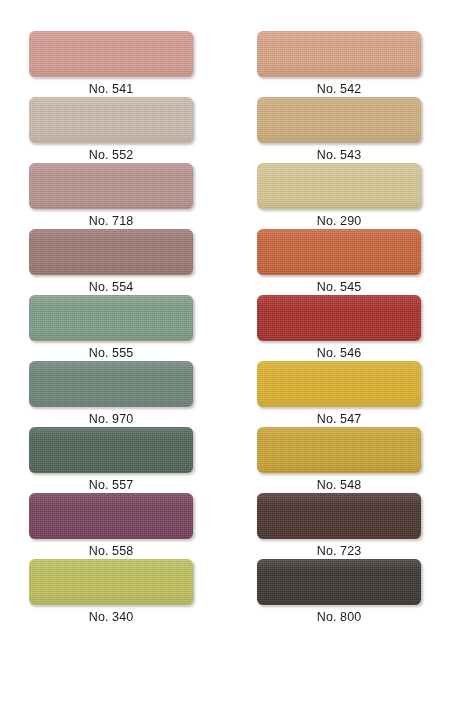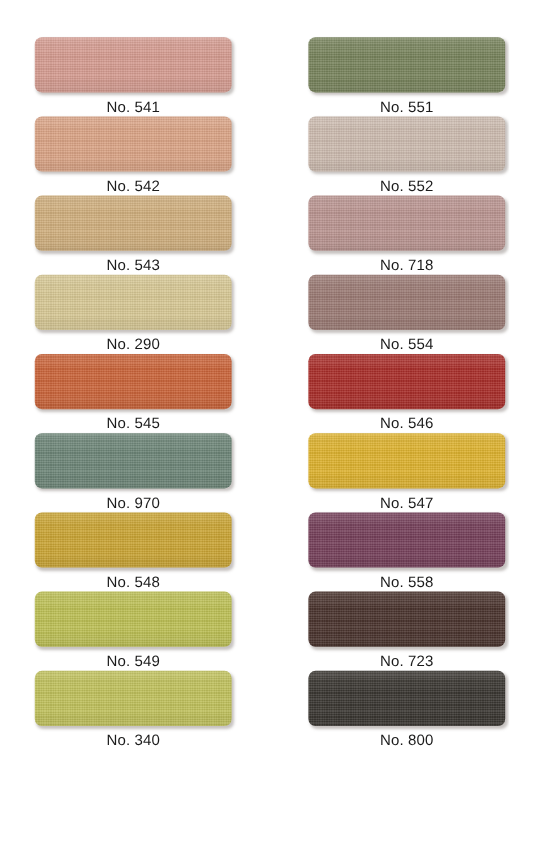--- a/index.html
+++ b/index.html
@@ -102,24 +102,20 @@
 </head>
 <body>
 
 <div id="swatch-sheet">
   <div class="swatch-grid">
       <div class="swatch-cell">
         <div class="swatch-chip" style="background-color: rgb(212, 155, 144);"></div>
         <div class="swatch-label">No. 541</div>
       </div>
       <div class="swatch-cell">
-        <div class="swatch-chip" style="background-color: rgb(119, 131, 92);"></div>
-        <div class="swatch-label">No. 551</div>
-      </div>
-      <div class="swatch-cell">
         <div class="swatch-chip" style="background-color: rgb(217, 163, 133);"></div>
         <div class="swatch-label">No. 542</div>
       </div>
       <div class="swatch-cell">
         <div class="swatch-chip" style="background-color: rgb(203, 186, 174);"></div>
         <div class="swatch-label">No. 552</div>
       </div>
       <div class="swatch-cell">
         <div class="swatch-chip" style="background-color: rgb(207, 174, 125);"></div>
         <div class="swatch-label">No. 543</div>
@@ -134,42 +130,46 @@
       </div>
       <div class="swatch-cell">
         <div class="swatch-chip" style="background-color: rgb(154, 122, 116);"></div>
         <div class="swatch-label">No. 554</div>
       </div>
       <div class="swatch-cell">
         <div class="swatch-chip" style="background-color: rgb(201, 100, 58);"></div>
         <div class="swatch-label">No. 545</div>
       </div>
       <div class="swatch-cell">
+        <div class="swatch-chip" style="background-color: rgb(126, 156, 136);"></div>
+        <div class="swatch-label">No. 555</div>
+      </div>
+      <div class="swatch-cell">
         <div class="swatch-chip" style="background-color: rgb(168, 46, 42);"></div>
         <div class="swatch-label">No. 546</div>
       </div>
       <div class="swatch-cell">
         <div class="swatch-chip" style="background-color: rgb(109, 133, 119);"></div>
         <div class="swatch-label">No. 970</div>
       </div>
       <div class="swatch-cell">
         <div class="swatch-chip" style="background-color: rgb(220, 177, 47);"></div>
         <div class="swatch-label">No. 547</div>
       </div>
       <div class="swatch-cell">
+        <div class="swatch-chip" style="background-color: rgb(79, 102, 87);"></div>
+        <div class="swatch-label">No. 557</div>
+      </div>
+      <div class="swatch-cell">
         <div class="swatch-chip" style="background-color: rgb(201, 164, 53);"></div>
         <div class="swatch-label">No. 548</div>
       </div>
       <div class="swatch-cell">
         <div class="swatch-chip" style="background-color: rgb(117, 64, 90);"></div>
         <div class="swatch-label">No. 558</div>
-      </div>
-      <div class="swatch-cell">
-        <div class="swatch-chip" style="background-color: rgb(188, 191, 85);"></div>
-        <div class="swatch-label">No. 549</div>
       </div>
       <div class="swatch-cell">
         <div class="swatch-chip" style="background-color: rgb(74, 52, 46);"></div>
         <div class="swatch-label">No. 723</div>
       </div>
       <div class="swatch-cell">
         <div class="swatch-chip" style="background-color: rgb(191, 192, 92);"></div>
         <div class="swatch-label">No. 340</div>
       </div>
       <div class="swatch-cell">

